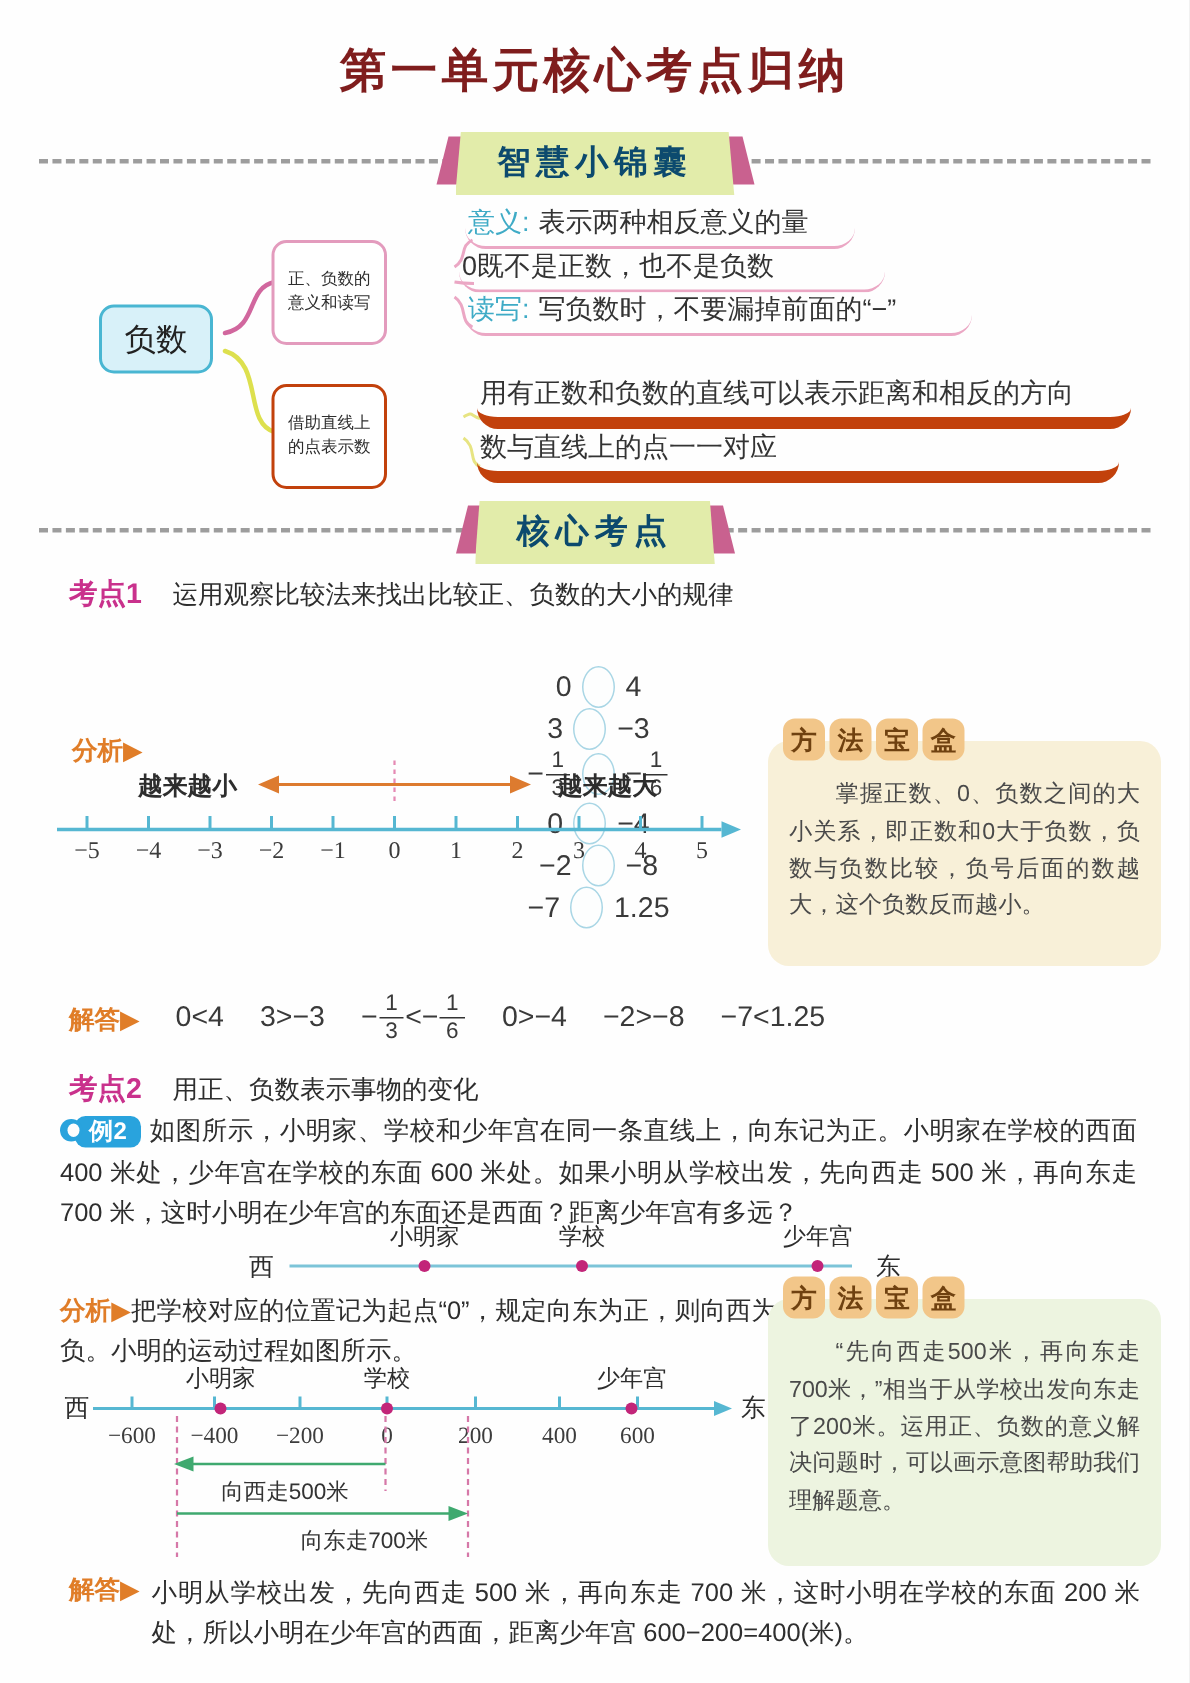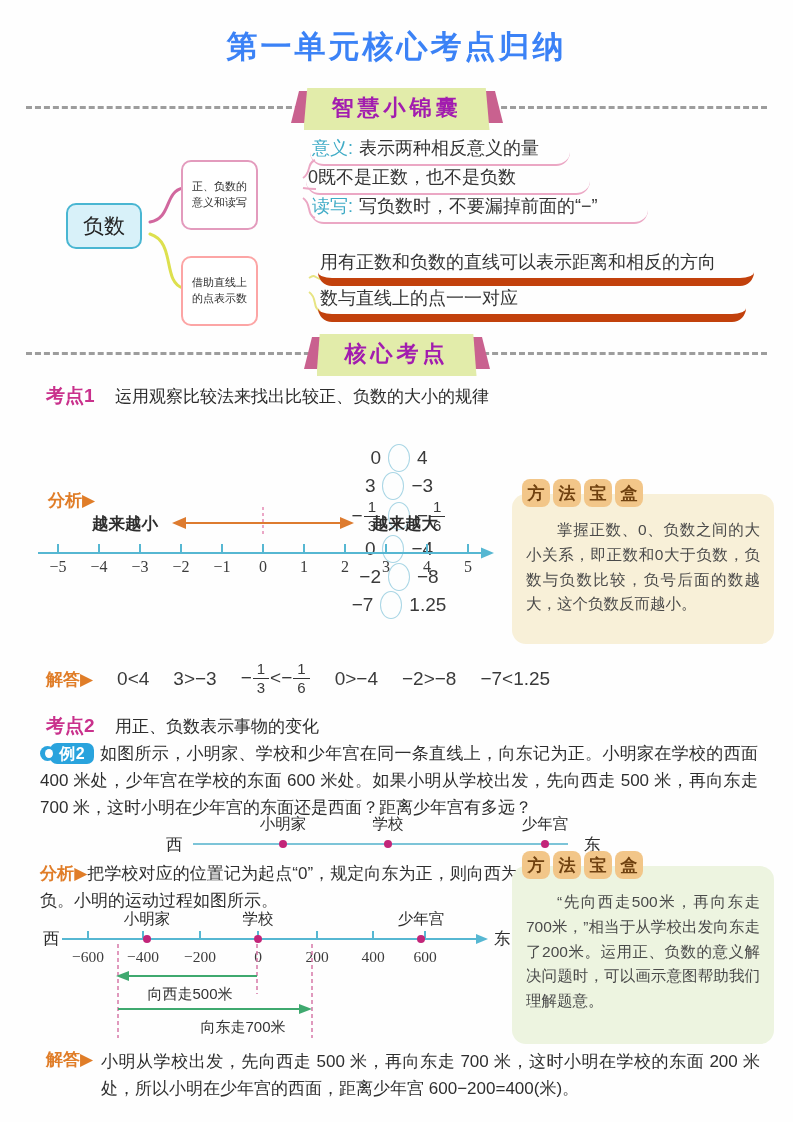--- a/index.html
+++ b/index.html
@@ -3,39 +3,39 @@
 <meta charset="utf-8">
 <style>
   html,body{margin:0;padding:0;background:#e8e8e8;}
   .page{position:relative;width:793px;height:1122px;margin:0 auto;background:#fefefe;
         font-family:"Liberation Sans","DejaVu Sans",sans-serif;color:#2e2e2e;overflow:hidden;}
   .abs{position:absolute;}
   .math{font-family:Liberation Sans, sans-serif;flex-direction:column;}
 
   
   .page-title{top:26px;left:0;width:100%;text-align:center;font-size:31px;font-weight:bold;
-              color:#3b82f6;letter-spacing:3px;}
+              color:#7f1d1d;letter-spacing:3px;}
 
   
   .banner{left:0;width:100%;height:42px;}
   .banner-line{position:absolute;left:26px;right:26px;top:18px;border-top:3px dashed #9d9d9d;}
   .ribbon{position:absolute;left:50%;top:0;transform:translateX(-50%);}
   .ribbon-fold{position:absolute;top:3px;width:22px;height:32px;background:#c9618f;z-index:1;}
   .ribbon-fold.l{left:-9px;transform:skewX(-14deg);}
   .ribbon-fold.r{right:-9px;transform:skewX(14deg);}
   .ribbon-green{position:relative;z-index:2;background:#e2ecaa;padding:5px 28px 7px;
-                font-size:22px;font-weight:bold;color:#a21caf;letter-spacing:4px;
+                font-size:22px;font-weight:bold;color:#0c4a6e;letter-spacing:4px;
                 clip-path:polygon(2% 0,98% 0,100% 100%,0 100%);}
 
   
   .mm-root{left:66px;top:203px;background:#d8f1f9;border:2px solid #49b6d2;border-radius:10px;
            padding:7px 15px;font-size:21px;color:#222;}
   .mm-branch{border-radius:10px;padding:17px 9px;font-size:11px;line-height:1.45;text-align:center;background:#fff;}
   .mm-b1{left:181px;top:160px;border:2px solid #e39bbd;}
-  .mm-b2{left:181px;top:256px;border:2px solid #fca5a5;}
+  .mm-b2{left:181px;top:256px;border:2px solid #c2410c;}
   .leaf{font-size:18px;color:#333;padding:0 6px 4px 2px;white-space:nowrap;}
   .leaf.pink{border-bottom:2px solid #eba7c4;border-radius:0 0 14px 14px;}
   .leaf.yellow{border-bottom:8px solid #c2410c;border-radius:0 0 14px 14px;}
   .leaf-prefix{color:#3fabc6;margin-right:6px;}
 
   
   .kd-label{color:#c9318c;font-weight:bold;font-size:19px;margin-right:16px;}
   .kd-title{font-size:17px;color:#2d2d2d;margin-top:15px;}
   .ex-row{display:flex;align-items:center;}
   .ex-icon{width:15px;height:15px;border-radius:50%;background:#29a3dd;position:relative;margin-right:-5px;z-index:2;}

